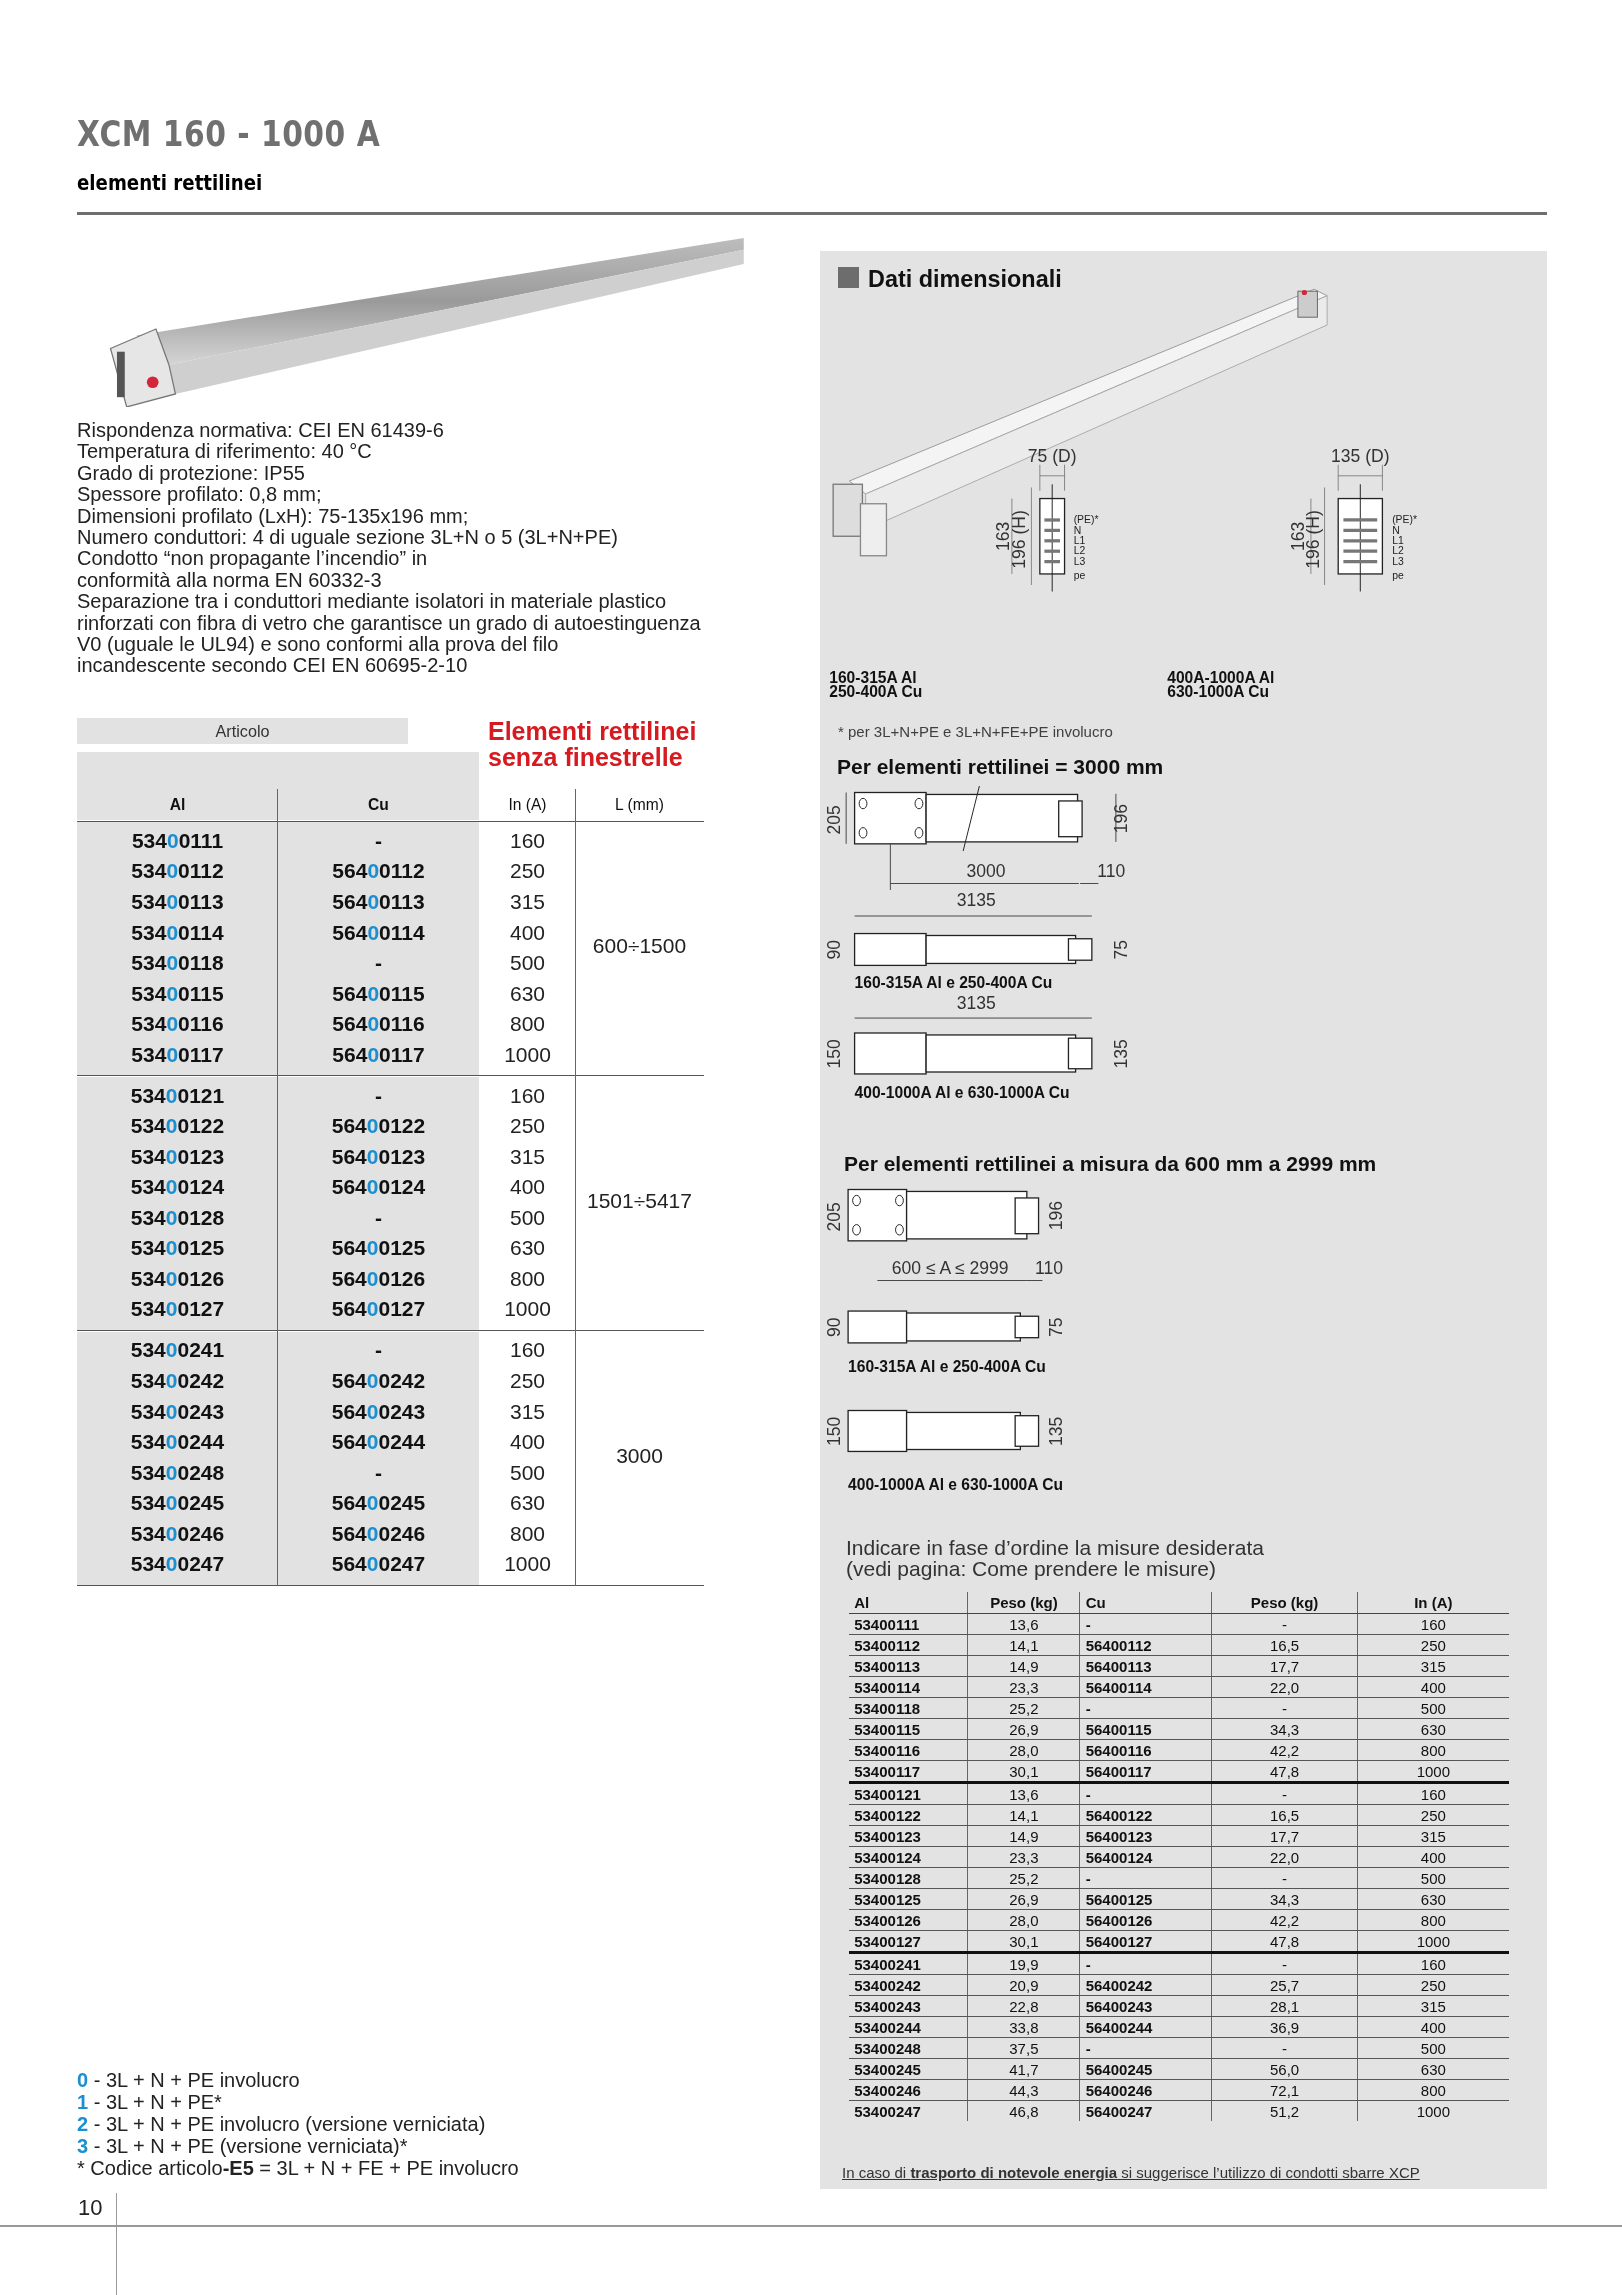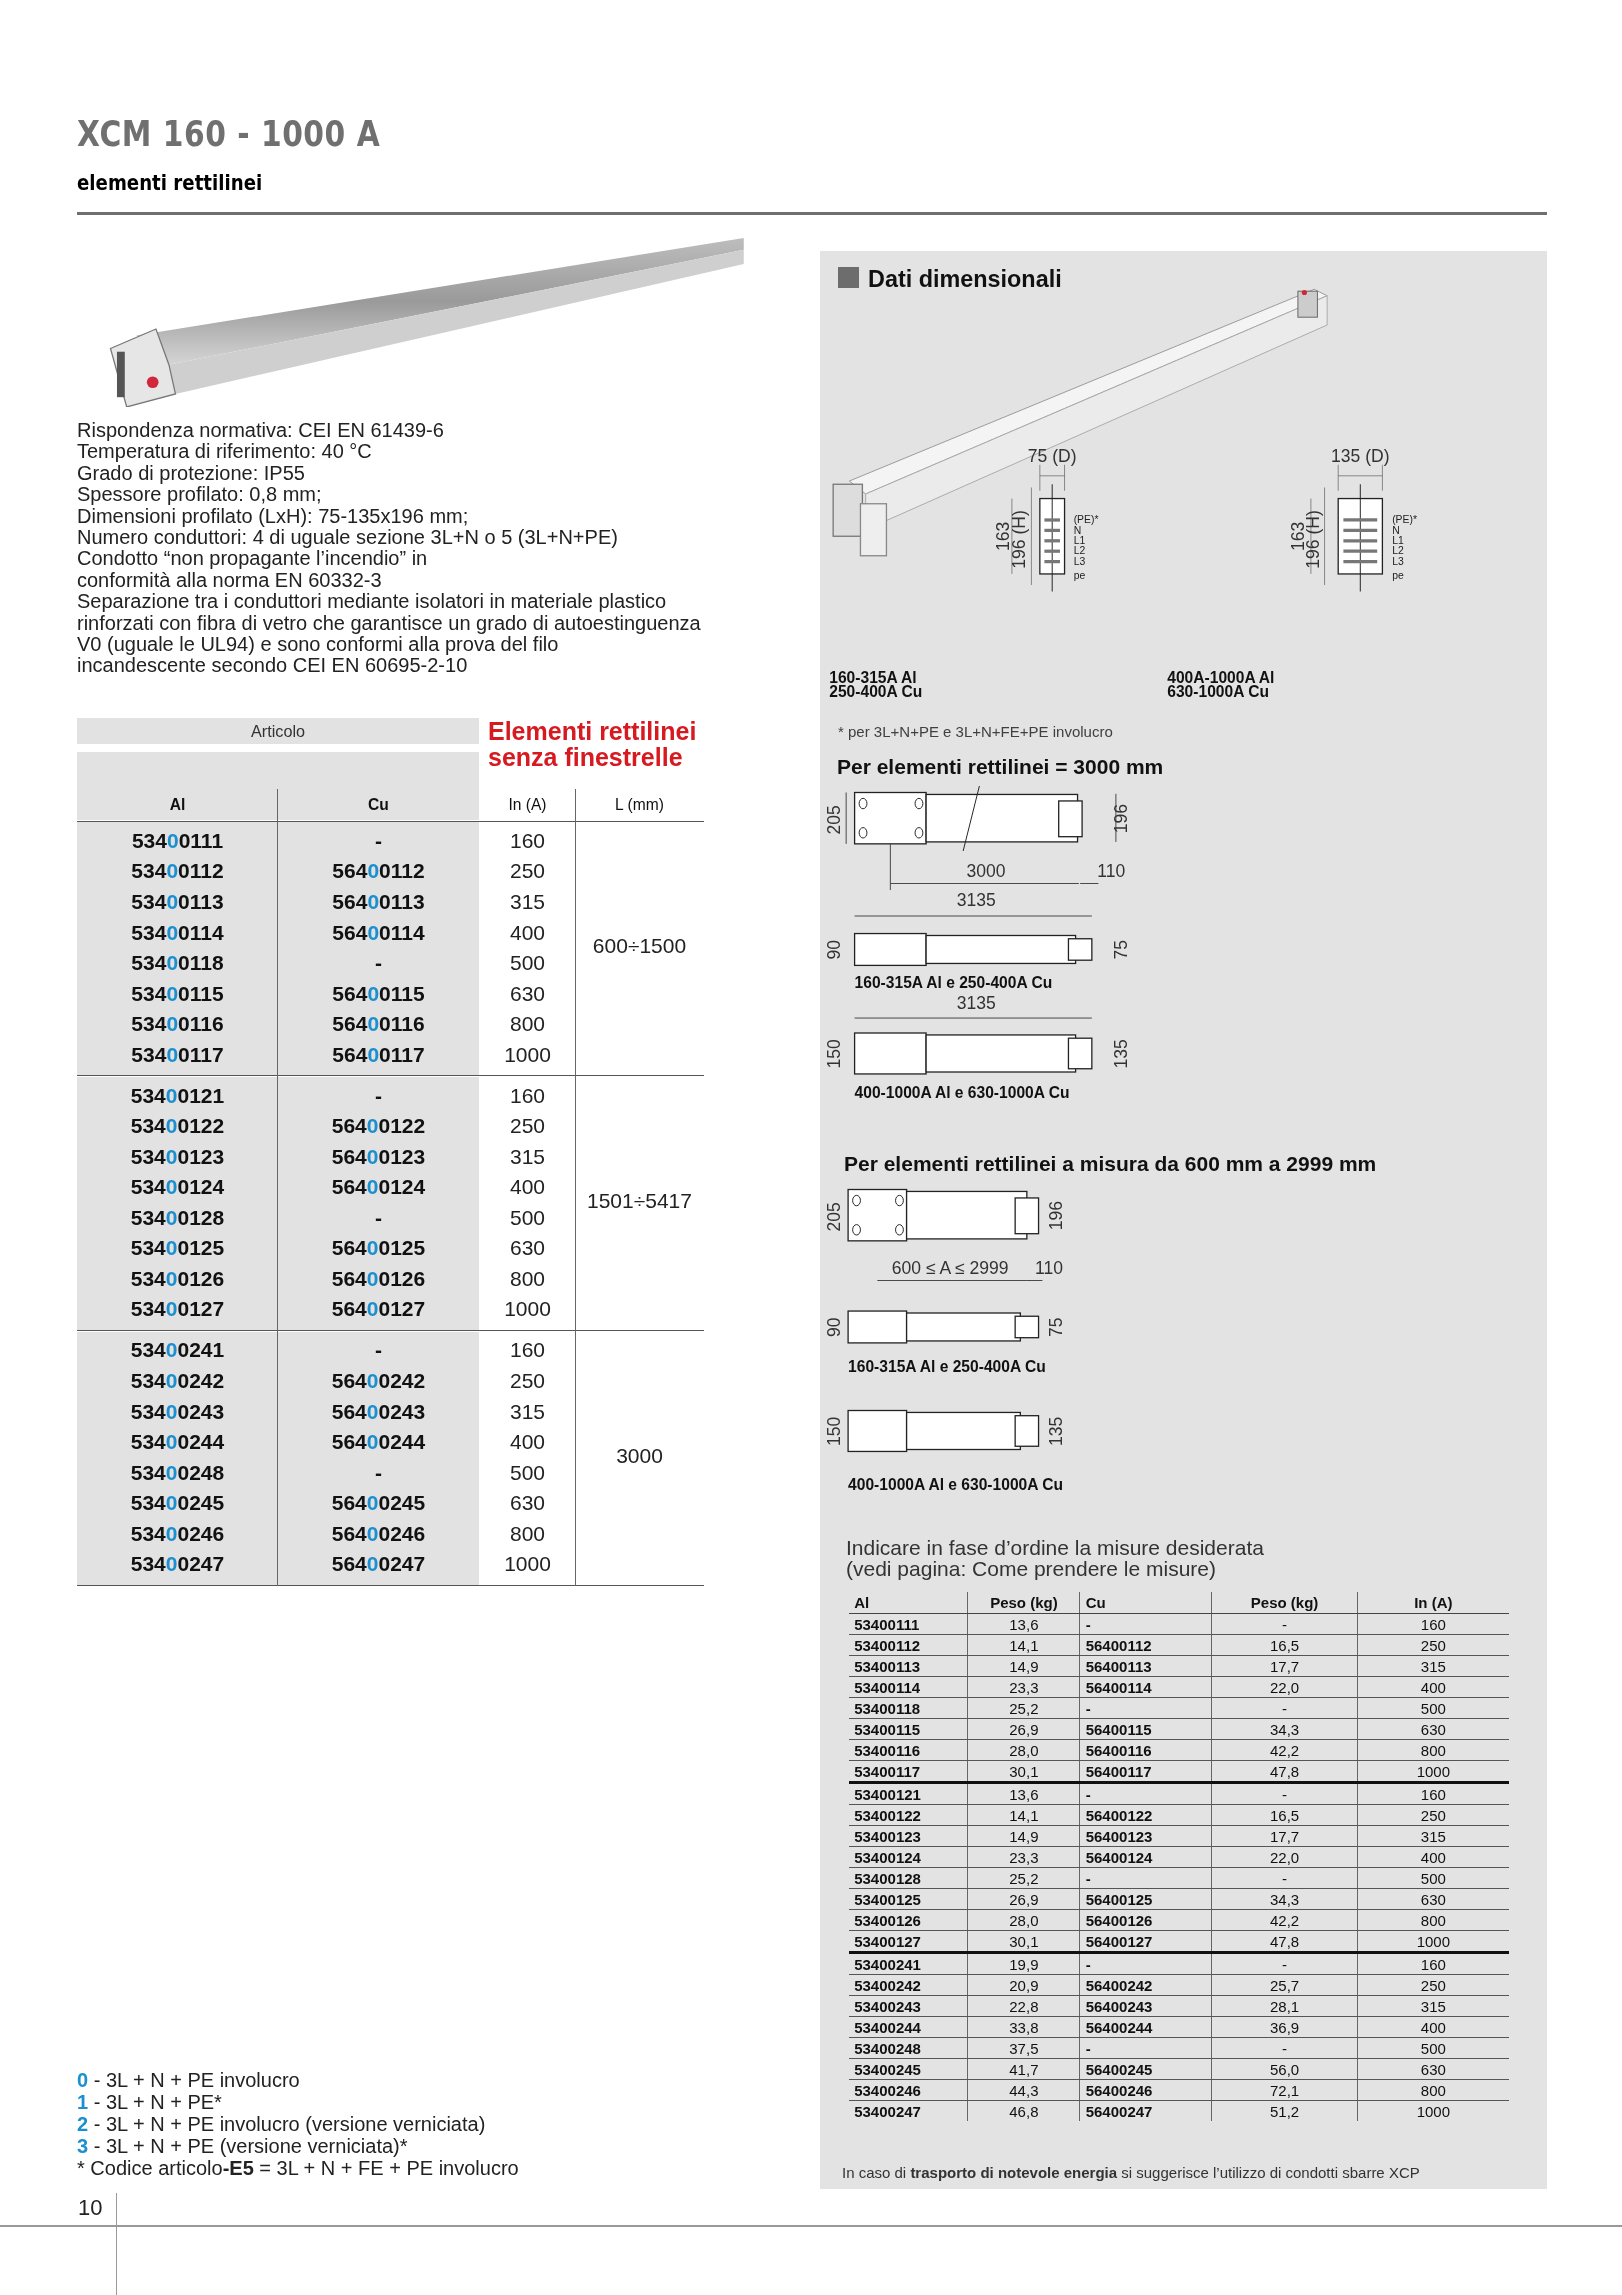--- a/index.html
+++ b/index.html
@@ -9,21 +9,21 @@
   .subtitle { left: 77px; top: 170px; font-family: "DejaVu Sans", sans-serif; font-weight: bold; font-size: 21.4px; color: #000; transform: scaleX(0.85); transform-origin: left; }
   .rule { left: 77px; top: 212px; width: 1470px; height: 3.2px; background: #6f6f6f; }
 
   .photo { left: 78px; top: 238px; width: 669px; height: 169px; }
 
   .specs { left: 77px; top: 420px; width: 747px; font-size: 20px; line-height: 21.4px; color: #222; }
   .specs div { white-space: nowrap; }
 
   
   .lt { left: 77px; top: 718px; width: 627px; }
-  .lt-art { position:absolute; left:0; top:0; width: 402px; height: 26px; background:#e2e2e2; font-size: 16.2px; color:#333; text-align:center; line-height: 26px; }
+  .lt-art { position:absolute; left:0; top:0; width: 331px; height: 26px; background:#e2e2e2; font-size: 16.2px; color:#333; text-align:center; line-height: 26px; }
   .lt-graybar { position:absolute; left:0; top:34px; width: 402px; height: 68px; background:#e2e2e2; }
   .lt-red { position:absolute; left: 411px; top: 0; font-size: 25px; font-weight: bold; color: #d71920; line-height: 26px; }
   .lt-hdr { position:absolute; top: 71px; font-size: 15.6px; height: 31px; line-height: 31px; text-align:center; }
   .lt-body-gray { position:absolute; left:0; width:402px; background:#e2e2e2; }
   .lt-vline { position:absolute; width:1.3px; background:#666; }
   .lt-hline { position:absolute; left:0; width:627px; height:1.3px; background:#555; }
   .lt-cell { position:absolute; font-size: 21px; text-align:center; height: 29px; line-height: 29px; }
   .code { font-weight: bold; }
   .code .blue { color: #1b8fd0; }
   .lt-len { position:absolute; font-size: 21px; text-align:center; width: 129px; left: 498px; color:#222; }
@@ -48,21 +48,21 @@
 
   
   .rt { left: 849px; top: 1592px; width: 660px; border-collapse: collapse; font-size: 15px; }
   .rt th { font-weight: bold; height: 21px; padding: 0 5.2px; border-bottom: 1.9px solid #444; }
   .rt td { height: 20px; padding: 0 5.2px; border-bottom: 1.3px solid #555; }
   .rt th + th, .rt td + td { border-left: 1.3px solid #666; }
   .rt td.b { font-weight: bold; }
   .rt td.c, .rt th.c { text-align: center; }
   .rt tr.grp-end td { border-bottom: 3.2px solid #111; }
   .rt tr:last-child td { border-bottom: none; }
-  .rt-foot { left: 842px; top: 2164px; font-size: 15px; color:#333; }
+  .rt-foot { left: 842px; top: 2164px; font-size: 15px; color:#333;text-decoration:underline; }
 </style>
 </head>
 <body>
 
 <div class="abs title">XCM  160 - 1000 A</div>
 <div class="abs subtitle">elementi rettilinei</div>
 <div class="abs rule"></div>
 
 <svg class="abs photo" viewBox="0 0 1030 260">
   <defs>

